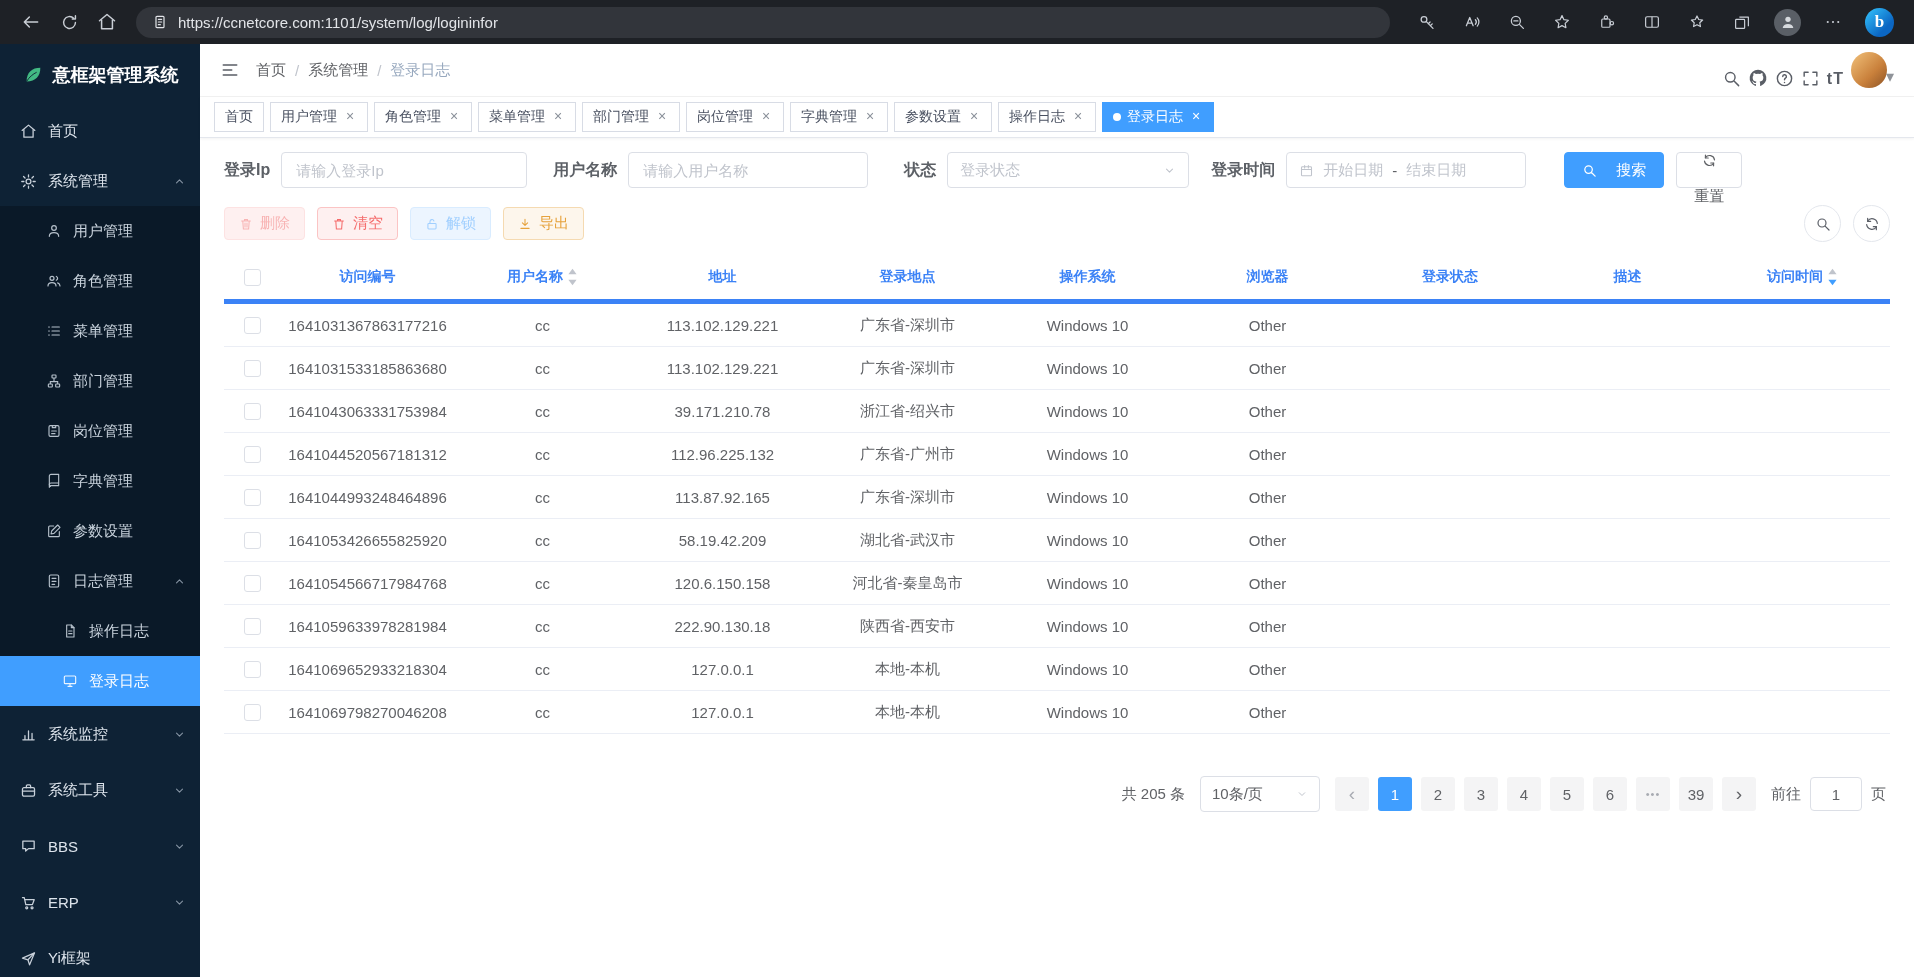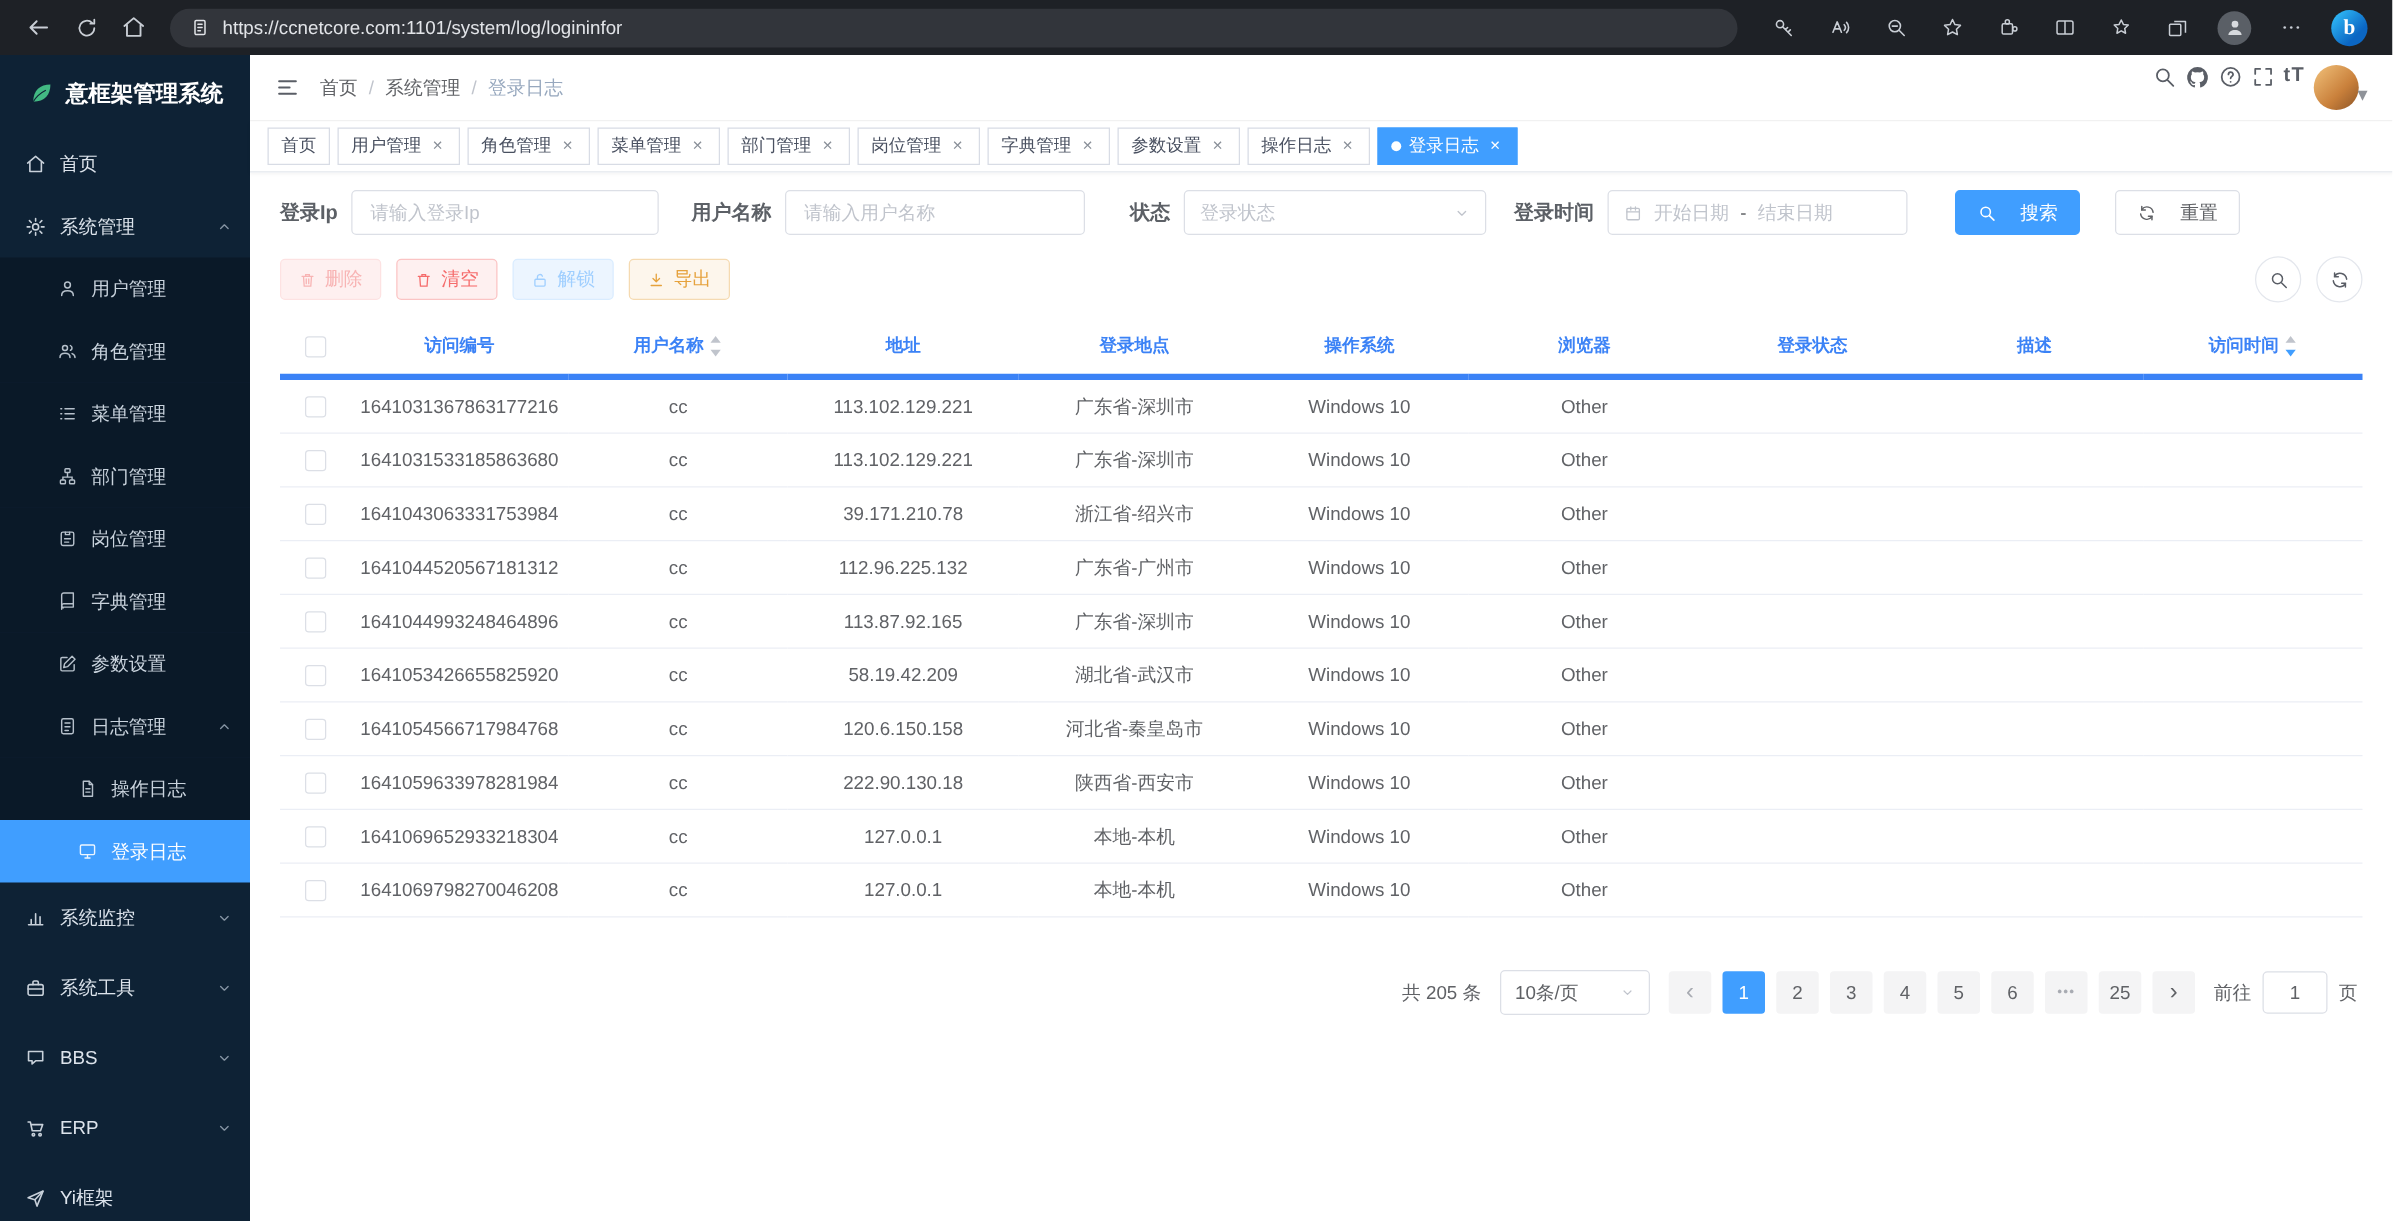--- a/index.html
+++ b/index.html
@@ -36,21 +36,21 @@
   .nav-item svg{opacity:.9;}
 
   
   .main{flex:1;display:flex;flex-direction:column;min-width:0;background:#fff;}
 
   .topbar{height:52px;display:flex;align-items:center;gap:16px;padding:0 20px;border-bottom:1px solid #f2f2f2;flex:none;color:#5a5e66;}
   .breadcrumb{font-size:15px;display:flex;gap:9px;align-items:center;}
   .crumb{color:#606266;cursor:pointer;}
   .crumb.last{color:#97a8be;cursor:default;}
   .crumb-sep{color:#c0c4cc;}
-  .topbar-right{margin-left:auto;display:flex;align-items:flex-start;gap:7px;color:#5a5e66;}
+  .topbar-right{margin-left:auto;display:flex;align-items:flex-end;gap:7px;color:#5a5e66;}
   .tsize{font-size:16px;font-weight:bold;letter-spacing:1px;cursor:pointer;}
   .avatar{width:36px;height:36px;border-radius:50%;background:linear-gradient(135deg,#f2c27b,#c9803b 60%,#8c5426);cursor:pointer;}
   .av-caret{color:#8f9399;margin-left:-8px;align-self:flex-end;padding-bottom:2px;cursor:pointer;}
 
   .tabsbar{height:40px;display:flex;align-items:center;gap:6px;padding:0 14px;border-bottom:1px solid #e4e7ed;box-shadow:0 1px 3px rgba(0,0,0,.05);flex:none;}
   .tag{height:28px;display:flex;align-items:center;gap:6px;padding:0 10px;border:1px solid #d8dce5;background:#fff;color:#495060;font-size:14px;cursor:pointer;white-space:nowrap;}
   .tag .x{font-size:14px;color:#8a9099;width:14px;height:14px;line-height:13px;text-align:center;border-radius:50%;}
   .tag.active{background:#409eff;border-color:#409eff;color:#fff;}
   .tag.active .x{color:#fff;}
   .tag .dot{width:8px;height:8px;border-radius:50%;background:#fff;}
@@ -60,21 +60,21 @@
   
   .filters{display:flex;align-items:center;padding-top:14px;}
   .f-label{font-size:16px;font-weight:bold;color:#5c6066;margin-right:11px;white-space:nowrap;}
   .inp{height:36px;border:1px solid #dcdfe6;border-radius:4px;background:#fff;display:flex;align-items:center;padding:0 12px;font-size:15px;color:#c0c4cc;cursor:text;box-sizing:border-box;}
   .inp input{border:none;outline:none;width:100%;font-size:15px;color:#606266;font-family:inherit;}
   .inp input::placeholder{color:#c0c4cc;}
   .sel{justify-content:space-between;cursor:pointer;}
   .sel .chev{color:#c0c4cc;}
   .daterange{gap:9px;cursor:pointer;}
   .daterange .cal{color:#c0c4cc;}
-  .ml26{margin-left:26px;} .ml36{margin-left:36px;} .ml22{margin-left:22px;} .ml38{margin-left:38px;} .ml12{margin-left:28px;}
+  .ml26{margin-left:26px;} .ml36{margin-left:36px;} .ml22{margin-left:22px;} .ml38{margin-left:38px;} .ml12{margin-left:12px;flex-direction:column;}
   .btn{height:36px;border-radius:4px;display:flex;align-items:center;gap:19px;padding:0 17px;font-size:15px;cursor:pointer;box-sizing:border-box;border:1px solid transparent;white-space:nowrap;}
   .btn-primary{background:#409eff;border-color:#409eff;color:#fff;}
   .btn-plain{background:#fff;border-color:#dcdfe6;color:#606266;}
 
   
   .toolbar{display:flex;align-items:center;gap:12px;margin-top:17px;}
   .tbtn{height:33px;padding:0 14px;border-radius:4px;font-size:15px;display:flex;align-items:center;gap:7px;border:1px solid;cursor:pointer;white-space:nowrap;box-sizing:border-box;}
   .tbtn.del{background:#fef0f0;border-color:#fde2e2;color:#f8b4b4;cursor:not-allowed;}
   .tbtn.clear{background:#fef0f0;border-color:#fbc4c4;color:#f56c6c;}
   .tbtn.unlock{background:#ecf5ff;border-color:#d9ecff;color:#a0cfff;cursor:not-allowed;}
@@ -808,21 +808,21 @@
           </div>
           <div class="pages">
             <span class="pbtn navpg">‹</span>
             <span class="pbtn active">1</span>
             <span class="pbtn">2</span>
             <span class="pbtn">3</span>
             <span class="pbtn">4</span>
             <span class="pbtn">5</span>
             <span class="pbtn">6</span>
             <span class="pbtn" style="font-size:11px;letter-spacing:1px;color:#a8abb2">•••</span>
-            <span class="pbtn">25</span>
+            <span class="pbtn">39</span>
             <span class="pbtn navpg next">›</span>
           </div>
           <div class="goto">
             <span>前往</span>
             <input value="1" style="">
             <span>页</span>
           </div>
         </div>
 
       </div>

